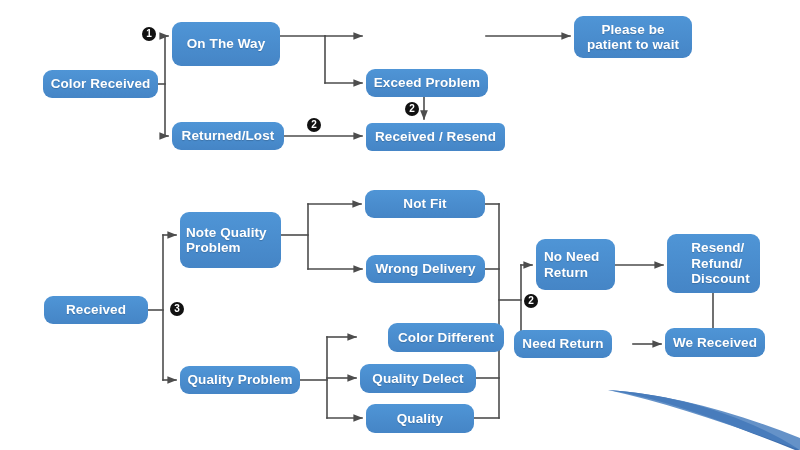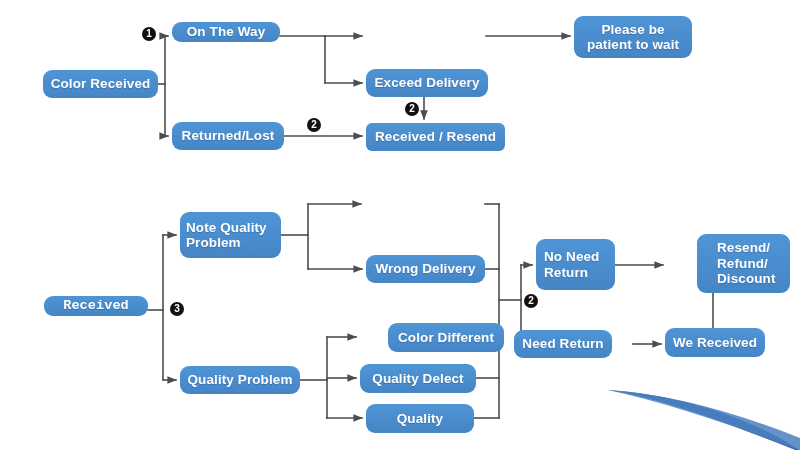--- a/index.html
+++ b/index.html
@@ -137,77 +137,80 @@
   </svg>
 
   <svg class="swoosh" viewBox="0 0 200 60" xmlns="http://www.w3.org/2000/svg">
     <path d="M 8 0 C 60 8 120 30 195 60 L 200 60 C 140 22 70 4 8 0 Z" fill="#3f6fae"></path>
     <path d="M 8 0 C 72 14 140 38 200 60 L 200 48 C 130 20 66 4 8 0 Z" fill="#4a7fbe" opacity="0.85"></path>
   </svg>
 
   <div class="node" style="left:43px;top:70px;width:115px;height:28px;">
     <span>Color Received</span>
   </div>
-  <div class="node" style="left:172px;top:22px;width:108px;height:20px;">
+  <div class="node" style="left:172px;top:22px;width:108px;height:44px;">
     <span>On The Way</span>
   </div>
   <div class="node" style="left:172px;top:122px;width:112px;height:28px;">
     <span>Returned/Lost</span>
   </div>
   <div class="node" style="left:366px;top:69px;width:122px;height:28px;">
-    <span>Exceed Delivery</span>
+    <span>Exceed Problem</span>
   </div>
   <div class="node" style="left:366px;top:123px;width:139px;height:28px;border-radius:6px;">
     <span>Received / Resend</span>
   </div>
   <div class="node" style="left:574px;top:16px;width:118px;height:42px;">
     <span>Please be
 patient to wait</span>
   </div>
 
   <div class="badge" style="left:142px;top:27px;">
     <span>1</span>
   </div>
   <div class="badge" style="left:307px;top:118px;">
     <span>2</span>
   </div>
   <div class="badge" style="left:405px;top:102px;">
     <span>2</span>
   </div>
 
-  <div class="node" style="left:44px;top:296px;width:104px;height:20px;font-family:Liberation Mono, monospace;">
+  <div class="node" style="left:44px;top:296px;width:104px;height:28px;">
     <span>Received</span>
   </div>
-  <div class="node" style="left:180px;top:212px;width:101px;height:46px;justify-content:flex-start;text-align:left;">
+  <div class="node" style="left:180px;top:212px;width:101px;height:56px;justify-content:flex-start;text-align:left;">
     <span>Note Quality
 Problem</span>
   </div>
   <div class="node" style="left:180px;top:366px;width:120px;height:28px;">
     <span>Quality Problem</span>
+  </div>
+  <div class="node" style="left:365px;top:190px;width:120px;height:28px;">
+    <span>Not Fit</span>
   </div>
   <div class="node" style="left:366px;top:255px;width:119px;height:28px;">
     <span>Wrong Delivery</span>
   </div>
   <div class="node" style="left:360px;top:323px;width:116px;height:29px;margin-left:28px;">
     <span>Color Different</span>
   </div>
   <div class="node" style="left:360px;top:364px;width:116px;height:29px;">
     <span>Quality Delect</span>
   </div>
   <div class="node" style="left:366px;top:404px;width:108px;height:29px;">
     <span>Quality</span>
   </div>
   <div class="node" style="left:536px;top:239px;width:79px;height:51px;justify-content:flex-start;text-align:left;padding-left:8px;">
     <span>No Need
 Return</span>
   </div>
   <div class="node" style="left:514px;top:330px;width:98px;height:28px;">
     <span>Need Return</span>
   </div>
-  <div class="node" style="left:697px;top:234px;width:93px;height:59px;justify-content:flex-start;text-align:left;padding-left:20px;">
+  <div class="node" style="left:667px;top:234px;width:93px;height:59px;justify-content:center;text-align:left;padding-left:20px;">
     <span>Resend/
 Refund/
 Discount</span>
   </div>
   <div class="node" style="left:665px;top:328px;width:100px;height:29px;">
     <span>We Received</span>
   </div>
 
   <div class="badge" style="left:170px;top:302px;">
     <span>3</span>

